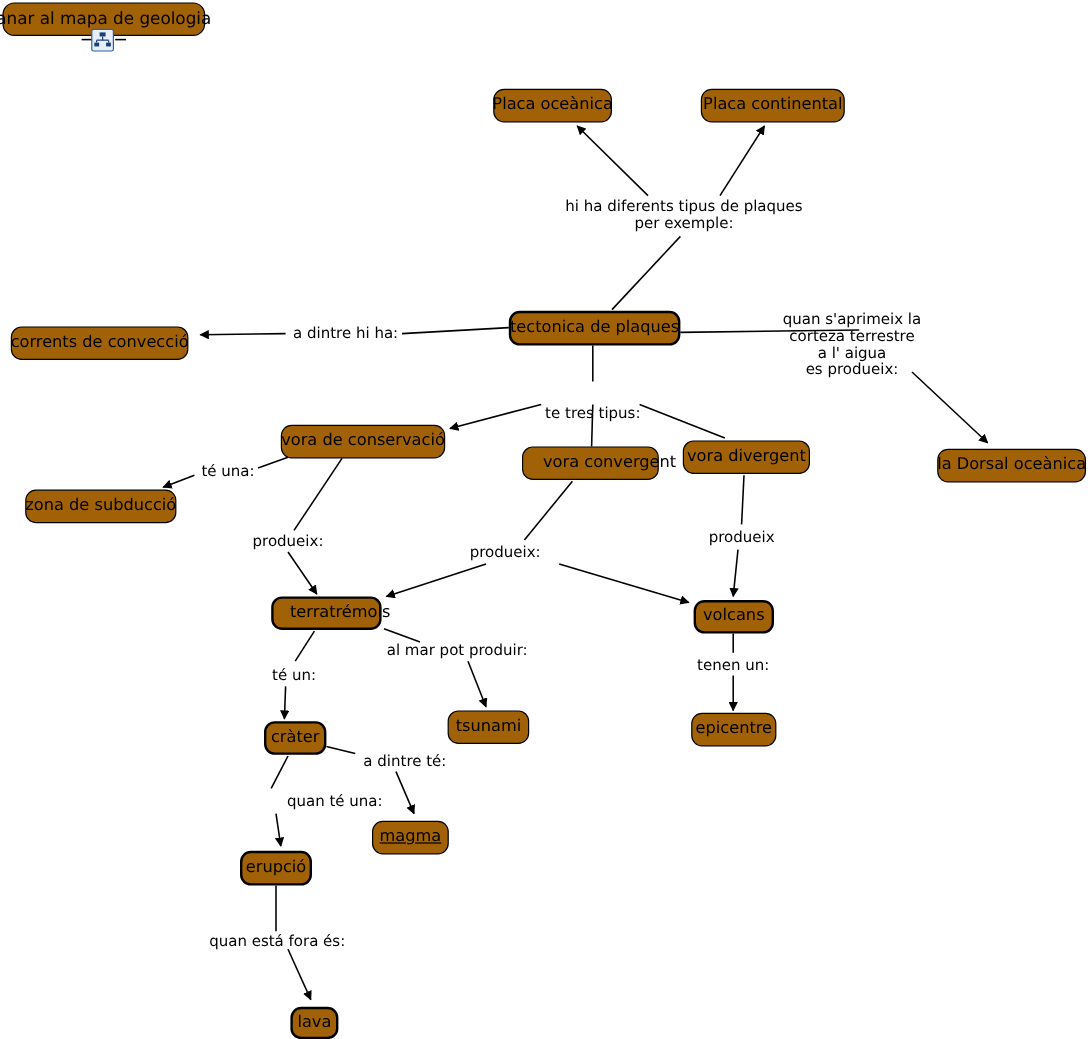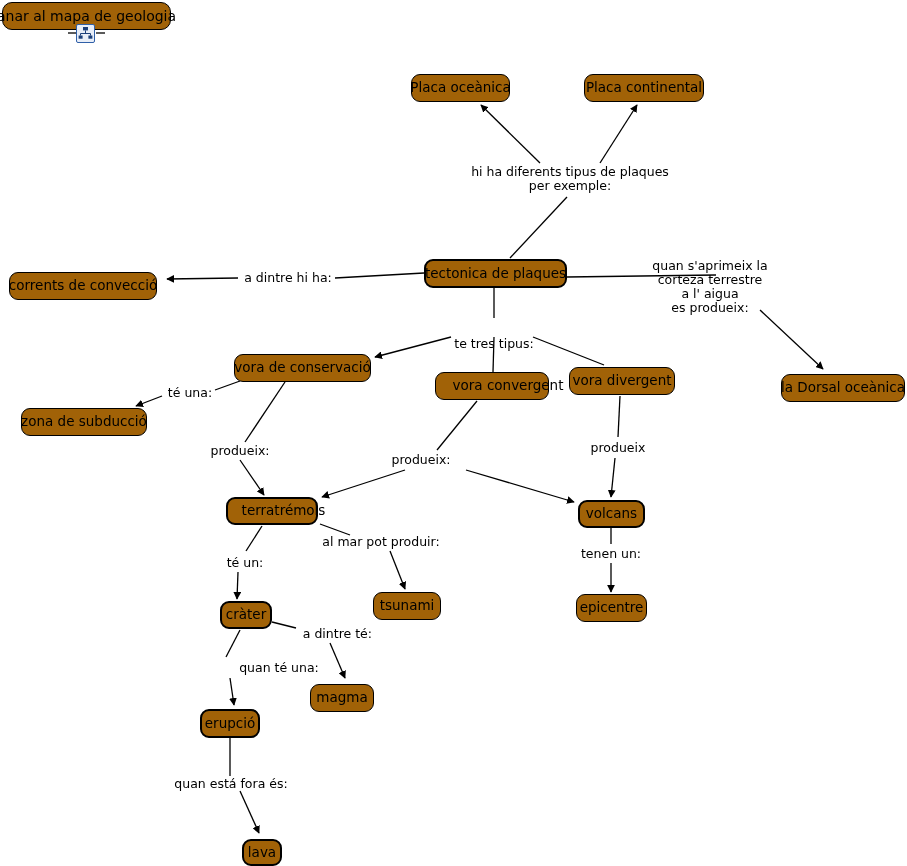--- a/index.html
+++ b/index.html
@@ -200,21 +200,21 @@
   </div>
 
   <div class="node" style="left:576px; top:594px; width:71px; height:28px;">
     <span>epicentre</span>
   </div>
 
   <div class="node thick" style="left:220px; top:601px; width:52px; height:28px;">
     <span>cràter</span>
   </div>
 
-  <div class="node" style="left:310px; top:684px; width:64px; height:28px;">
+  <div class="node" style="left:310px; top:684px; width:64px; height:28px;text-decoration:underline;">
     <span>magma</span>
   </div>
 
   <div class="node thick" style="left:200px; top:709px; width:60px; height:29px;">
     <span>erupció</span>
   </div>
 
   <div class="node thick" style="left:242px; top:839px; width:40px; height:27px;">
     <span>lava</span>
   </div>

